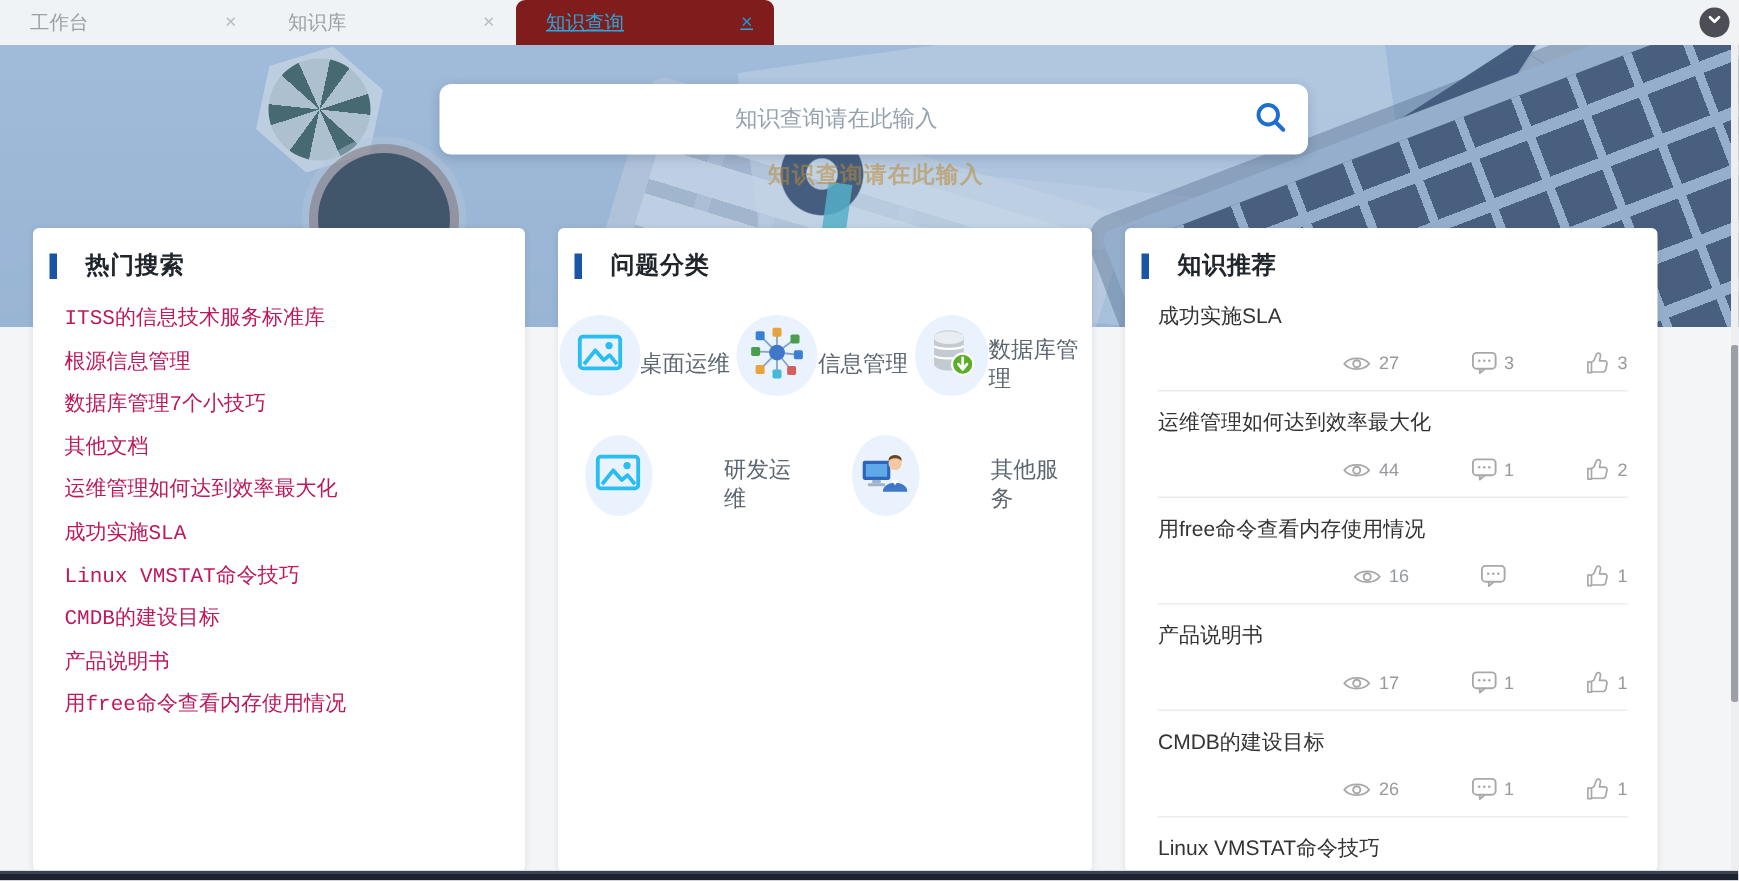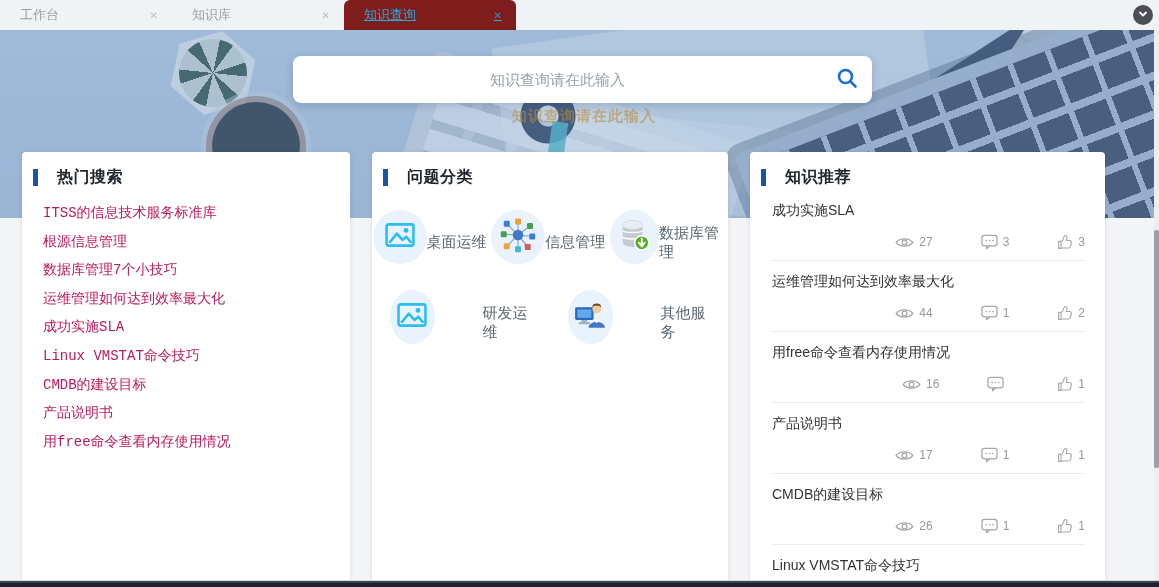--- a/index.html
+++ b/index.html
@@ -169,20 +169,21 @@
         <h2 class="card-title">热门搜索</h2>
       </div>
       <ul class="hot-list">
 
           <li>ITSS的信息技术服务标准库</li>
 
           <li>根源信息管理</li>
 
           <li>数据库管理7个小技巧</li>
 
+          <li>其他文档</li>
 
           <li>运维管理如何达到效率最大化</li>
 
           <li>成功实施SLA</li>
 
           <li>Linux VMSTAT命令技巧</li>
 
           <li>CMDB的建设目标</li>
 
           <li>产品说明书</li>

